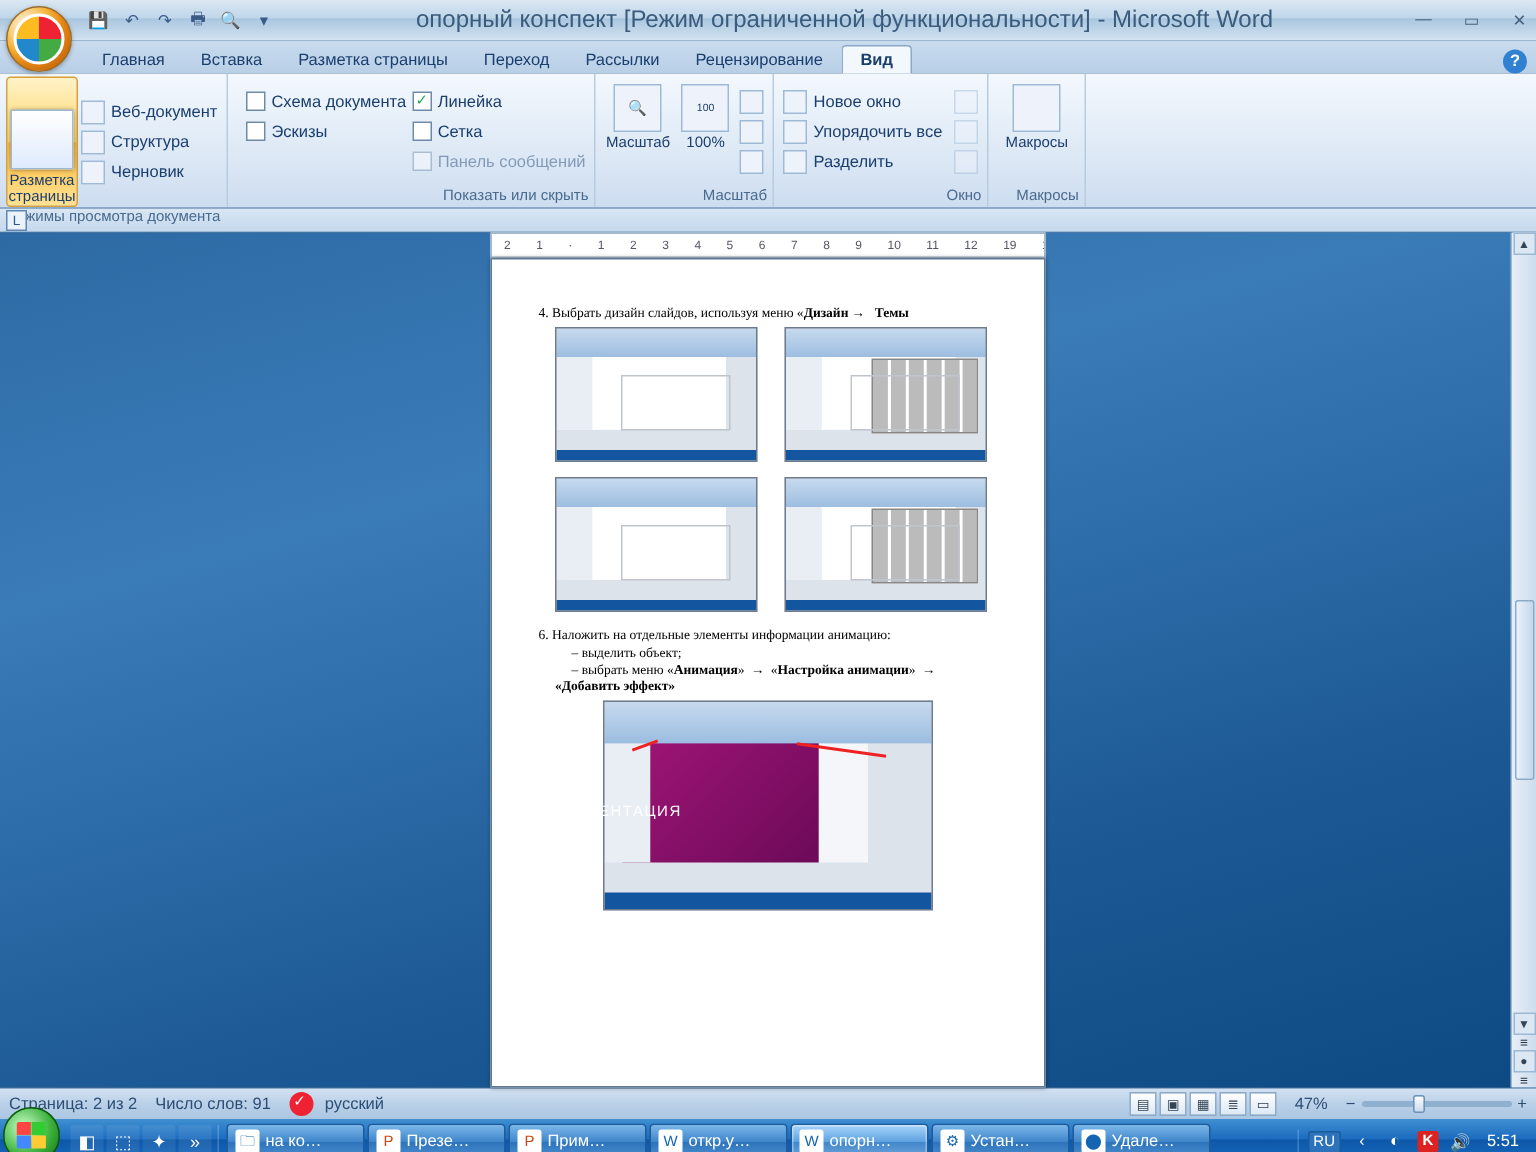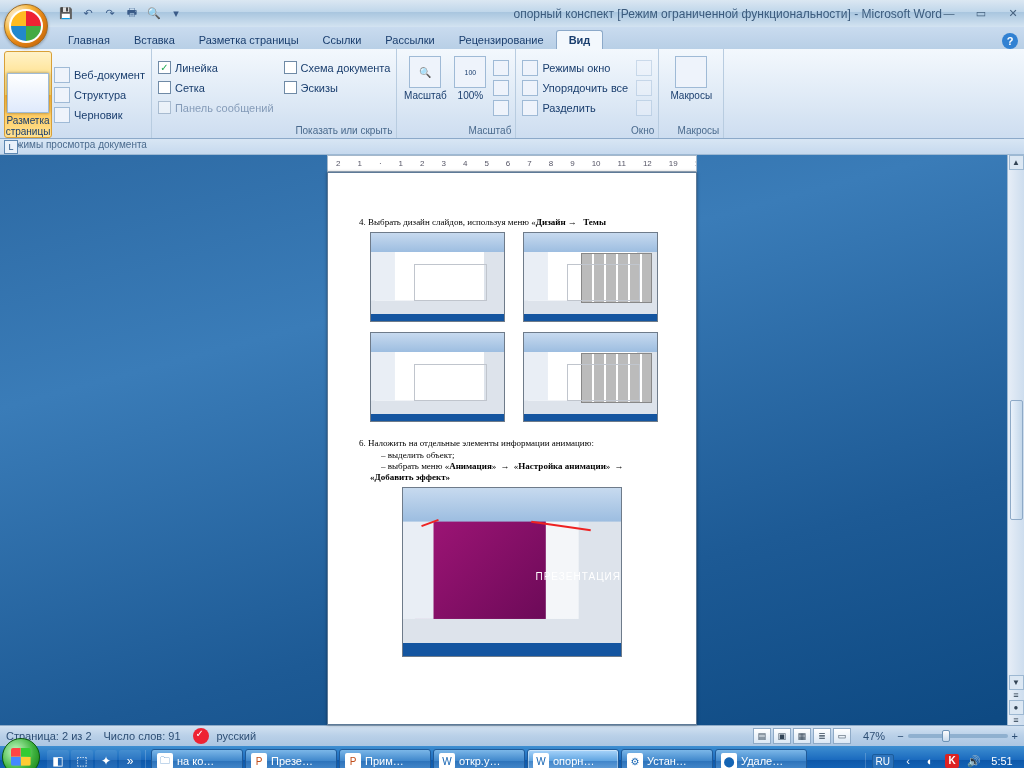--- a/index.html
+++ b/index.html
@@ -19,21 +19,21 @@
     display:flex;align-items:center;justify-content:center;
   }
   .office-btn-inner {
     width:34px;height:34px;border-radius:50%;
     background:
       conic-gradient(from 0deg,#e23 0 90deg,#4a4 90deg 180deg,#28c 180deg 270deg,#fb2 270deg 360deg);
     border:2px solid #fff;
   }
   .qat { display:flex; gap:6px; margin-left:54px; align-items:center; }
   .qat-icon { width:16px;height:16px; display:flex;align-items:center;justify-content:center; color:#3a5b88; }
-  .title-text { flex:1; text-align:right; font-size:12px; }
+  .title-text { flex:1; text-align:center; font-size:16px; }
   .win-ctrls { display:flex; gap:18px; color:#46627f; }
   .win-ctrls span { width:14px;text-align:center; }
 
   
   .ribbon-tabs {
     height:22px; display:flex;
     background:linear-gradient(#c9dbef,#b8cfe6);
     padding-left:56px; align-items:flex-end;
   }
   .rtab { padding:3px 12px 3px; color:#1a3e6e; border-radius:3px 3px 0 0; font-size:11px; }
@@ -79,21 +79,21 @@
   }
   .ruler-top span{display:inline-block;}
   .page {
     margin-top:17px; width:370px; height:553px; background:#fff;
     border:1px solid #5e7a97; box-shadow:0 0 3px rgba(0,0,0,.4);
     padding:28px 20px 10px; font-family:"Times New Roman",serif;
     color:#000; font-size:9px; line-height:1.25;
     position:relative; overflow:hidden;
   }
   .page h3 { text-align:center;font-size:10px;font-weight:bold;margin-bottom:6px; }
-  .page .num-item { margin:16px 0 2px 22px; text-indent:-11px; }
+  .page .num-item { margin:2px 0 2px 22px; text-indent:-11px; }
   .page b { font-weight:bold; }
   .page .arrow::after { content:"→"; padding:0 2px; }
   .shotrow { display:flex; gap:18px; justify-content:flex-start; margin:4px 0 10px 22px; }
   .shot {
     width:135px;height:90px;
     border:1px solid #6e7b8a;
     background:
       linear-gradient(#c7daef,#9cbde0) top/100% 22% no-repeat,
       linear-gradient(#e9eef5,#e9eef5) left 0 top 22%/18% 70% no-repeat,
       linear-gradient(#fff,#fff) left 18% top 22%/82% 70% no-repeat,
@@ -106,29 +106,29 @@
     border:1px solid #c0c5cd;
   }
   .shot.gallery::before{
     content:""; position:absolute; right:4%; top:22%; width:52%; height:55%;
     background:
       repeating-linear-gradient(90deg,#bbb 0 10px,#fff 10px 12px),
       #fff;
     border:1px solid #888;
   }
   .shot.wide {
-    width:220px;height:170px; margin:4px auto 0;
+    width:220px;height:140px; margin:4px auto 0;
     background:
       linear-gradient(#c7daef,#9cbde0) top/100% 20% no-repeat,
       linear-gradient(#e9eef5,#e9eef5) left 0 top 20%/14% 72% no-repeat,
       linear-gradient(135deg,#a5167a,#6c0a58) left 14% top 20%/60% 72% no-repeat,
       linear-gradient(#f4f6f9,#f4f6f9) left 74% top 20%/26% 72% no-repeat,
       linear-gradient(#1455a0,#1455a0) bottom/100% 8% no-repeat,
       #dde3eb;
-    display:flex;align-items:center;justify-content:flex-end;
+    display:flex;align-items:center;justify-content:flex-start;
   }
   .shot.wide::after{display:none;}
   .shot.wide .cap { color:#fff; font-family:Verdana,sans-serif; font-size:10px; letter-spacing:1px; margin-left:-34px; margin-top:10px;}
   .redline1 { position:absolute; left:18px; top:20%; width:18px; height:2px; background:#e22; transform:rotate(-20deg); }
   .redline2 { position:absolute; right:30px; top:22%; width:60px; height:2px; background:#e22; transform:rotate(8deg); }
 
   .vscroll {
     position:absolute; right:0; top:0; width:17px; height:100%;
     background:linear-gradient(90deg,#e7eef7,#cdddee);
     border-left:1px solid #9db8d2;
@@ -215,21 +215,21 @@
     <span>—</span>
     <span>▭</span>
     <span>✕</span>
   </div>
 </div>
 
 <div class="ribbon-tabs">
   <div class="rtab">Главная</div>
   <div class="rtab">Вставка</div>
   <div class="rtab">Разметка страницы</div>
-  <div class="rtab">Ссылки</div>
+  <div class="rtab">Переход</div>
   <div class="rtab">Рассылки</div>
   <div class="rtab">Рецензирование</div>
   <div class="rtab active">Вид</div>
   <div class="help-icon">?</div>
 </div>
 
 <div class="ribbon-body">
 
   <div class="rgroup">
     <div class="rgroup-body">
@@ -250,44 +250,44 @@
             <div class="mic"></div>
             <span>Черновик</span>
           </div>
       </div>
     </div>
     <div class="rgroup-label">Режимы просмотра документа</div>
   </div>
 
   <div class="rgroup">
     <div class="rgroup-body">
+      <div class="mini-col" style="margin-left:6px">
+        <div class="mini-row">
+            <div class="chk"></div>
+            <span>Схема документа</span>
+          </div>
+        <div class="mini-row">
+            <div class="chk"></div>
+            <span>Эскизы</span>
+          </div>
+        <div class="mini-row" style="height:20px"></div>
+      </div>
       <div class="mini-col">
         <div class="mini-row">
             <div class="chk on"></div>
             <span>Линейка</span>
           </div>
         <div class="mini-row">
             <div class="chk"></div>
             <span>Сетка</span>
           </div>
         <div class="mini-row" style="opacity:.45">
             <div class="chk"></div>
             <span>Панель сообщений</span>
           </div>
-      </div>
-      <div class="mini-col" style="margin-left:6px">
-        <div class="mini-row">
-            <div class="chk"></div>
-            <span>Схема документа</span>
-          </div>
-        <div class="mini-row">
-            <div class="chk"></div>
-            <span>Эскизы</span>
-          </div>
-        <div class="mini-row" style="height:20px"></div>
       </div>
     </div>
     <div class="rgroup-label">Показать или скрыть</div>
   </div>
 
   <div class="rgroup">
     <div class="rgroup-body">
       <div class="big-btn">
         <div class="ic">🔍</div>
         <span>Масштаб</span>
@@ -309,21 +309,21 @@
       </div>
     </div>
     <div class="rgroup-label">Масштаб</div>
   </div>
 
   <div class="rgroup">
     <div class="rgroup-body">
       <div class="mini-col">
         <div class="mini-row">
             <div class="mic"></div>
-            <span>Режимы окно</span>
+            <span>Новое окно</span>
           </div>
         <div class="mini-row">
             <div class="mic"></div>
             <span>Упорядочить все</span>
           </div>
         <div class="mini-row">
             <div class="mic"></div>
             <span>Разделить</span>
           </div>
       </div>

